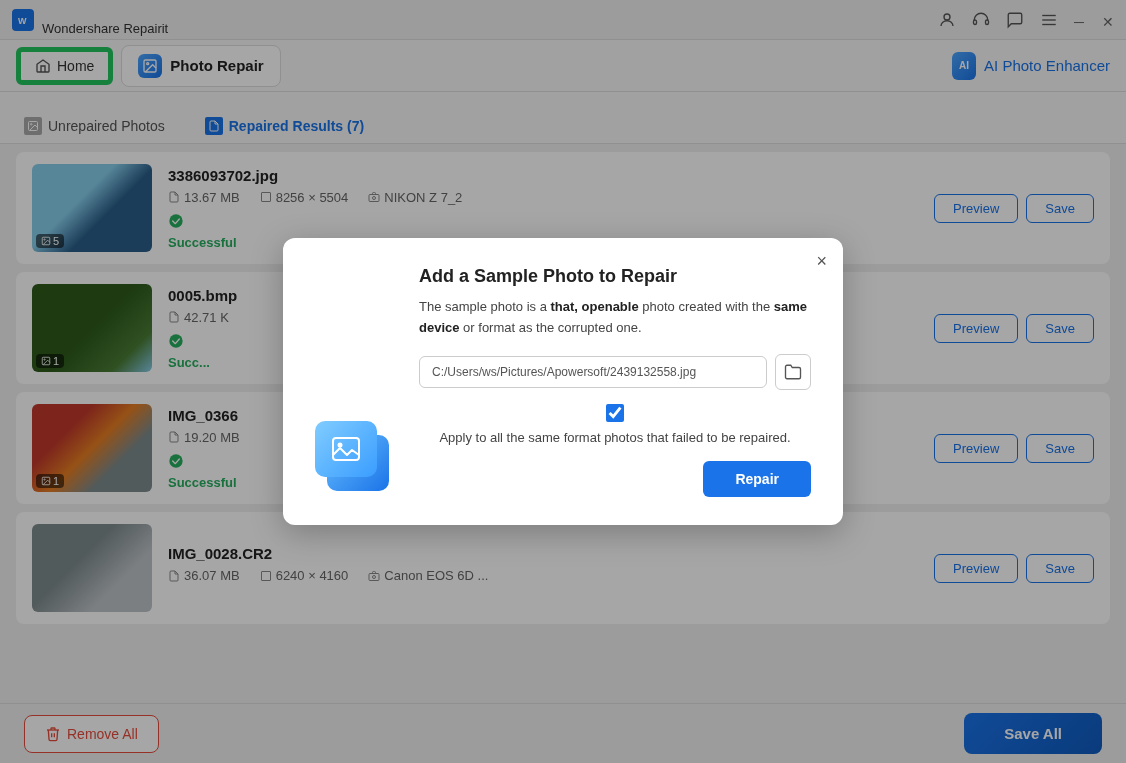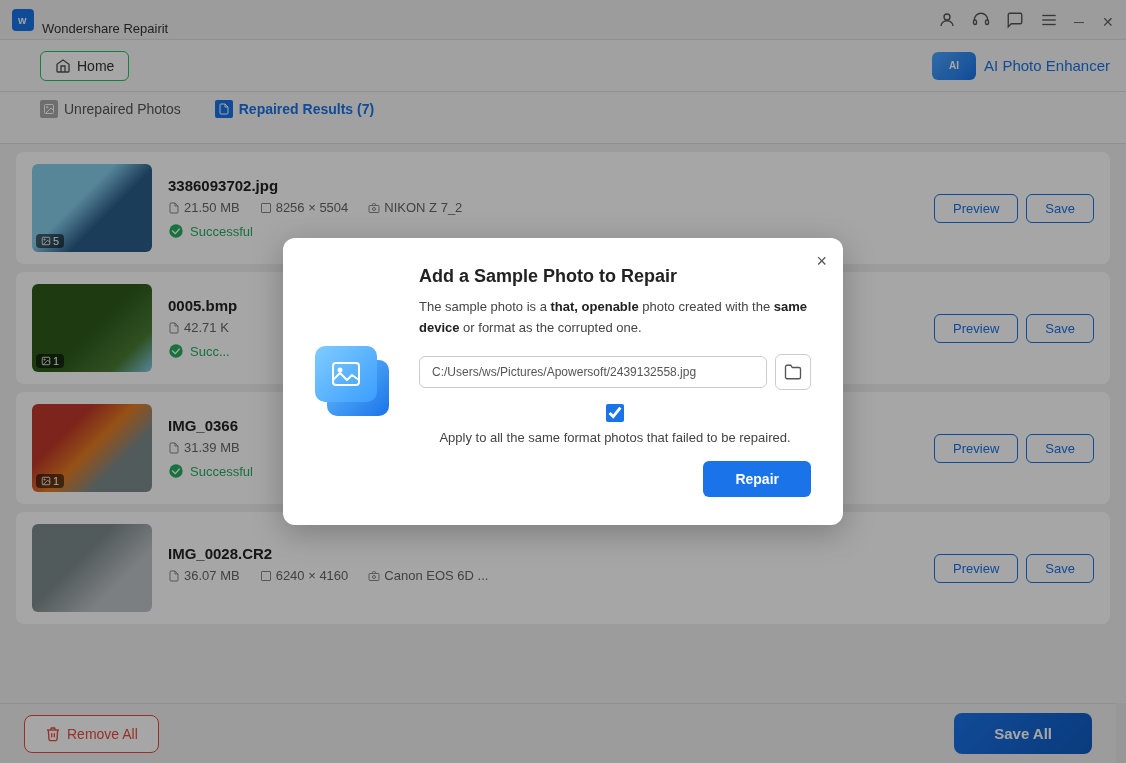--- a/index.html
+++ b/index.html
@@ -49,27 +49,26 @@
       display: flex;
       align-items: center;
       padding: 0 16px;
       border-bottom: 1px solid #ddd;
       justify-content: space-between;
     }
     .nav-left { display: flex; align-items: center; gap: 8px; }
     .nav-home {
       display: flex; align-items: center; gap: 6px;
       padding: 6px 14px;
-      border: 1px solid #22c55e;
+      border: 5px solid #22c55e;
       border-radius: 6px;
       background: white;
       cursor: pointer;
       font-size: 14px;
       color: #333;
-      margin-left: 24px;
     }
     .nav-photo-repair {
       display: flex; align-items: center; gap: 8px;
       padding: 8px 16px;
       background: white;
       border-radius: 8px;
       border: 1px solid #ddd;
       cursor: pointer;
       font-size: 15px;
       font-weight: 600;
@@ -79,38 +78,38 @@
       width: 24px; height: 24px;
       background: linear-gradient(135deg, #4da6ff, #1a73e8);
       border-radius: 6px;
       display: flex; align-items: center; justify-content: center;
     }
     .nav-right {
       display: flex; align-items: center; gap: 8px;
       cursor: pointer;
     }
     .ai-badge {
-      width: 44px; height: 28px;
+      width: 24px; height: 28px;
       background: linear-gradient(135deg, #4da6ff, #1a73e8);
       border-radius: 6px;
       display: flex; align-items: center; justify-content: center;
       color: white; font-size: 10px; font-weight: bold;
     }
     .nav-enhancer-text {
       font-size: 15px; color: #1a73e8; font-weight: 500;
     }
 
     
     .tab-bar {
       background: #f7f7f7;
       height: 52px;
       display: flex;
-      align-items: flex-start;
-      padding: 0 24px;
-      gap: 2px;
+      align-items: flex-end;
+      padding: 0 8px;
+      gap: 8px;
       border-bottom: 1px solid #ddd;
     }
     .tab {
       display: flex; align-items: center; gap: 6px;
       padding: 8px 16px;
       border-radius: 6px;
       cursor: pointer;
       font-size: 14px;
     }
     .tab-inactive { color: #555; }
@@ -163,36 +162,36 @@
       color: white;
       border-radius: 4px;
       font-size: 11px;
       padding: 1px 5px;
       display: flex; align-items: center; gap: 2px;
     }
     .photo-info { flex: 1; }
     .photo-name { font-size: 15px; font-weight: 600; color: #222; margin-bottom: 6px; }
     .photo-meta { display: flex; gap: 20px; color: #666; font-size: 13px; margin-bottom: 8px; align-items: center; }
     .photo-meta-item { display: flex; align-items: center; gap: 4px; }
-    .photo-status { display: flex; align-items: flex-end; gap: 6px; color: #27ae60; font-size: 13px; font-weight: 400; }
+    .photo-status { display: flex; align-items: flex-start; gap: 6px; color: #27ae60; font-size: 13px; font-weight: 700; flex-direction: column; }
     .photo-actions { display: flex; gap: 8px; }
     .btn-outline {
       padding: 6px 18px;
       border: 1px solid #1a73e8;
       background: white;
       color: #1a73e8;
       border-radius: 6px;
       cursor: pointer;
       font-size: 13px;
     }
 
     
     .bottom-bar {
       position: absolute;
-      bottom: 0; left: 0; right: 10px;
+      bottom: 0; left: 0; right: 0;
       height: 60px;
       background: #f0f0f0;
       border-top: 1px solid #ddd;
       display: flex;
       align-items: center;
       justify-content: space-between;
       padding: 0 24px;
     }
     .btn-remove-all {
       padding: 10px 20px;
@@ -243,21 +242,21 @@
       position: absolute;
       top: 14px; right: 16px;
       font-size: 18px;
       color: #555;
       cursor: pointer;
       background: none;
       border: none;
       line-height: 1;
     }
     .dialog-body {
-      display: flex; gap: 24px; align-items: center;
+      display: flex; gap: 24px; align-items: flex-end;
     }
     .dialog-icon {
       width: 72px; height: 72px;
       flex-shrink: 0;
       position: relative;
     }
     .dialog-content { flex: 1; }
     .dialog-title {
       font-size: 18px; font-weight: 700; color: #222; margin-bottom: 10px;
     }
@@ -361,20 +360,30 @@
 
 <div class="nav-bar">
   <div class="nav-left">
     <div class="nav-home">
       <svg width="16" height="16" viewBox="0 0 24 24" fill="none" stroke="#555" stroke-width="2">
         <path d="M3 9.5L12 3l9 6.5V20a1 1 0 0 1-1 1H4a1 1 0 0 1-1-1V9.5z"></path>
           <path d="M9 21V12h6v9"></path>
       </svg>
       <span>Home</span>
     </div>
+    <div class="nav-photo-repair">
+      <div class="nav-photo-repair-icon">
+        <svg width="16" height="16" viewBox="0 0 24 24" fill="none" stroke="white" stroke-width="2">
+          <rect x="3" y="3" width="18" height="18" rx="2"></rect>
+            <circle cx="8.5" cy="8.5" r="1.5"></circle>
+            <polyline points="21 15 16 10 5 21"></polyline>
+        </svg>
+      </div>
+      <span>Photo Repair</span>
+    </div>
   </div>
   <div class="nav-right">
     <div class="ai-badge">
       <span>AI</span>
     </div>
     <span class="nav-enhancer-text">AI Photo Enhancer</span>
   </div>
 </div>
 
 <div class="tab-bar">
@@ -413,21 +422,21 @@
       </div>
     </div>
     <div class="photo-info">
       <div class="photo-name">3386093702.jpg</div>
       <div class="photo-meta">
         <span class="photo-meta-item">
           <svg width="12" height="12" viewBox="0 0 24 24" fill="none" stroke="#888" stroke-width="2">
               <path d="M14 2H6a2 2 0 0 0-2 2v16a2 2 0 0 0 2 2h12a2 2 0 0 0 2-2V8z"></path>
               <polyline points="14 2 14 8 20 8"></polyline>
             </svg>
-          <span>21.50 MB</span>
+          <span>13.67 MB</span>
         </span>
         <span class="photo-meta-item">
           <svg width="12" height="12" viewBox="0 0 24 24" fill="none" stroke="#888" stroke-width="2">
               <rect x="3" y="3" width="18" height="18" rx="1"></rect>
             </svg>
           <span>8256 × 5504</span>
         </span>
         <span class="photo-meta-item">
           <svg width="12" height="12" viewBox="0 0 24 24" fill="none" stroke="#888" stroke-width="2">
               <rect x="2" y="7" width="20" height="14" rx="2"></rect>
@@ -499,21 +508,21 @@
       </div>
     </div>
     <div class="photo-info">
       <div class="photo-name">IMG_0366</div>
       <div class="photo-meta">
         <span class="photo-meta-item">
           <svg width="12" height="12" viewBox="0 0 24 24" fill="none" stroke="#888" stroke-width="2">
               <path d="M14 2H6a2 2 0 0 0-2 2v16a2 2 0 0 0 2 2h12a2 2 0 0 0 2-2V8z"></path>
               <polyline points="14 2 14 8 20 8"></polyline>
             </svg>
-          <span>31.39 MB</span>
+          <span>19.20 MB</span>
         </span>
       </div>
       <div class="photo-status">
         <svg width="16" height="16" viewBox="0 0 24 24" fill="none">
             <circle cx="12" cy="12" r="10" fill="#27ae60"></circle>
             <path d="M7 12l4 4 6-7" stroke="white" stroke-width="2" stroke-linecap="round" stroke-linejoin="round"></path>
           </svg>
         <span>Successful</span>
       </div>
     </div>

